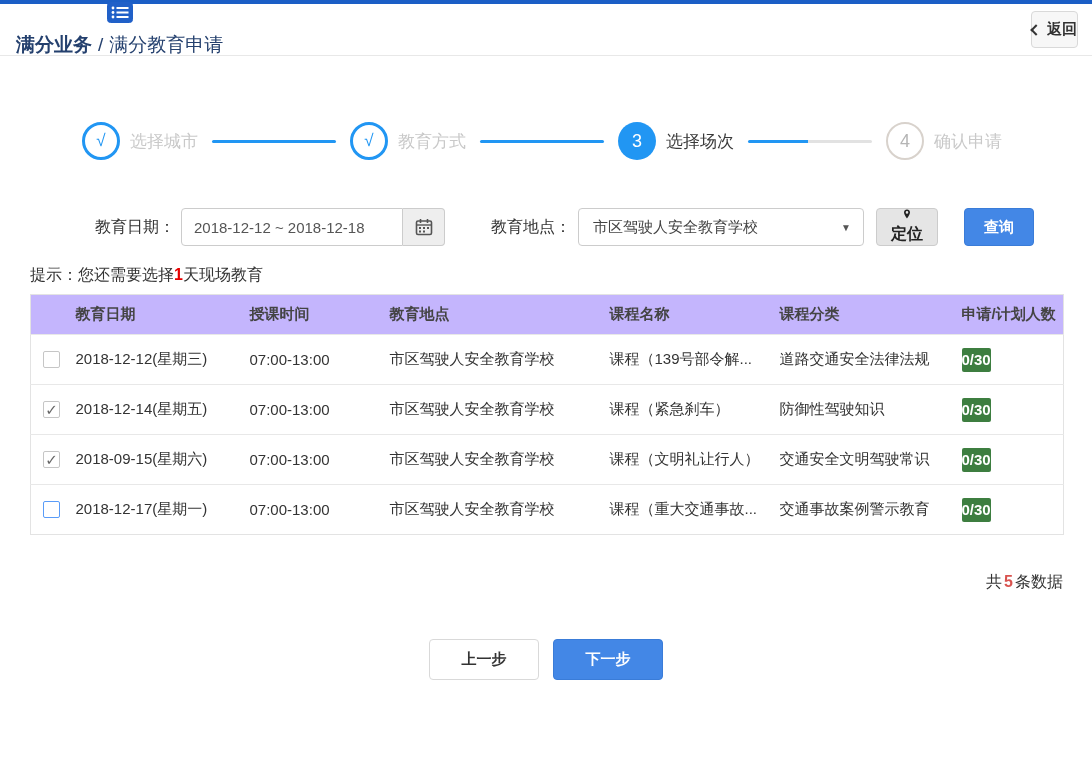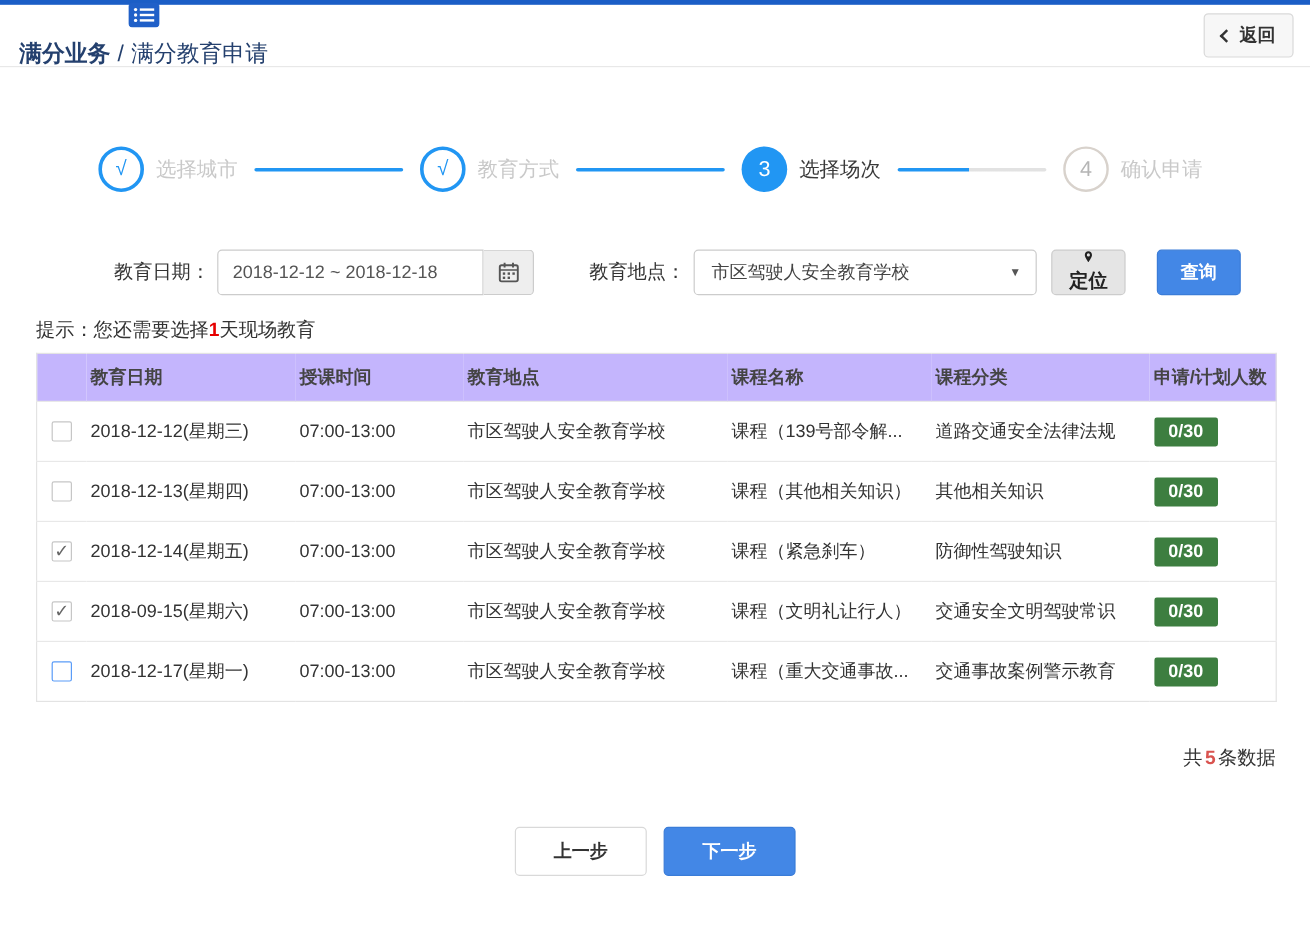--- a/index.html
+++ b/index.html
@@ -9,21 +9,21 @@
   
   .top-strip { height:4px; background:#1b5ec6; }
 
   
   .header { height:52px; display:flex; align-items:center; justify-content:space-between; padding:0 14px 0 16px; border-bottom:1px solid #e8e8e8; }
   .header-left { display:flex; align-items:center; gap:9px;flex-direction:column; }
   .list-icon { width:26px; height:21px; display:inline-block; }
   .page-title { font-size:19px; color:#24406e; }
   .page-title .crumb-section { font-weight:bold; }
   .page-title .crumb-sep { margin:0 6px; color:#24406e; }
-  .back-btn { display:inline-flex; align-items:center; gap:7px; background:#f7f7f7; border:1px solid #d9d9d9; border-radius:4px; padding:8px 14px; font-size:15px; color:#333; font-weight:bold; cursor:pointer;justify-content:space-between; }
+  .back-btn { display:inline-flex; align-items:center; gap:7px; background:#f7f7f7; border:1px solid #d9d9d9; border-radius:4px; padding:8px 0; font-size:15px; color:#333; font-weight:bold; cursor:pointer;justify-content:space-between; }
   .back-chevron { width:8px; height:8px; border-left:2px solid #333; border-bottom:2px solid #333; transform:rotate(45deg); display:inline-block; margin-top:1px; }
 
   
   .stepper { display:flex; align-items:center; margin:66px 90px 0 82px; }
   .step { display:flex; align-items:center; gap:10px; flex:none; }
   .step-circle { width:38px; height:38px; border-radius:50%; display:flex; align-items:center; justify-content:center; font-size:18px; flex:none; }
   .step.done .step-circle { border:3px solid #2196f3; color:#2196f3; background:#fff; font-size:17px; }
   .step.active .step-circle { background:#2196f3; color:#fff; font-size:18px; }
   .step.pending .step-circle { border:2px solid #d8d2cc; color:#b5b5b5; background:#fff; }
   .step-label { font-size:17px; }
@@ -55,21 +55,21 @@
   .col-cb { width:41px; }
   .col-date { width:174px; }
   .col-time { width:140px; }
   .col-place { width:220px; }
   .col-course { width:170px; }
   .col-cat { width:182px; }
   .col-quota { width:106px; }
   td.cb-cell { padding-left:12px; }
   .cb { width:17px; height:17px; border:1px solid #c6c6c6; border-radius:2px; background:#fff; display:flex; align-items:center; justify-content:center; font-size:15px; font-weight:bold; color:#666; cursor:pointer; line-height:1; }
   .cb.cb-focus { border-color:#5a9cf8; }
-  .badge { display:inline-block; background:#3d7e40; color:#fff; font-weight:bold; font-size:15px; padding:3px 12px 4px; border-radius:2px; }
+  .badge { display:inline-block; background:#3d7e40; color:#fff; font-weight:bold; font-size:15px; padding:3px 0 4px; border-radius:2px; }
 
   
   .total { width:1063px; text-align:right; margin-top:37px; font-size:16px; color:#333; }
   .total .num { color:#d9534f; font-weight:bold; margin:0 2px; }
 
   
   .actions { display:flex; justify-content:center; gap:14px; margin-top:46px; }
   .prev-btn { width:110px; height:41px; background:#fff; border:1px solid #d9d9d9; border-radius:4px; font-size:15px; color:#333; cursor:pointer; font-weight:bold; }
   .next-btn { width:110px; height:41px; background:#4387e6; border:1px solid #3a7cd8; border-radius:4px; font-size:15px; color:#fff; cursor:pointer; font-weight:bold; }
 </style>
@@ -185,31 +185,20 @@
         </td>
       <td>2018-12-12(星期三)</td>
       <td>07:00-13:00</td>
       <td>市区驾驶人安全教育学校</td>
       <td>课程（139号部令解...</td>
       <td>道路交通安全法律法规</td>
       <td><span class="badge">0/30</span></td>
     </tr>
     <tr>
       <td class="cb-cell">
-          <span class="cb"></span>
-        </td>
-      <td>2018-12-13(星期四)</td>
-      <td>07:00-13:00</td>
-      <td>市区驾驶人安全教育学校</td>
-      <td>课程（其他相关知识）</td>
-      <td>其他相关知识</td>
-      <td><span class="badge">0/30</span></td>
-    </tr>
-    <tr>
-      <td class="cb-cell">
           <span class="cb">✓</span>
         </td>
       <td>2018-12-14(星期五)</td>
       <td>07:00-13:00</td>
       <td>市区驾驶人安全教育学校</td>
       <td>课程（紧急刹车）</td>
       <td>防御性驾驶知识</td>
       <td><span class="badge">0/30</span></td>
     </tr>
     <tr>

